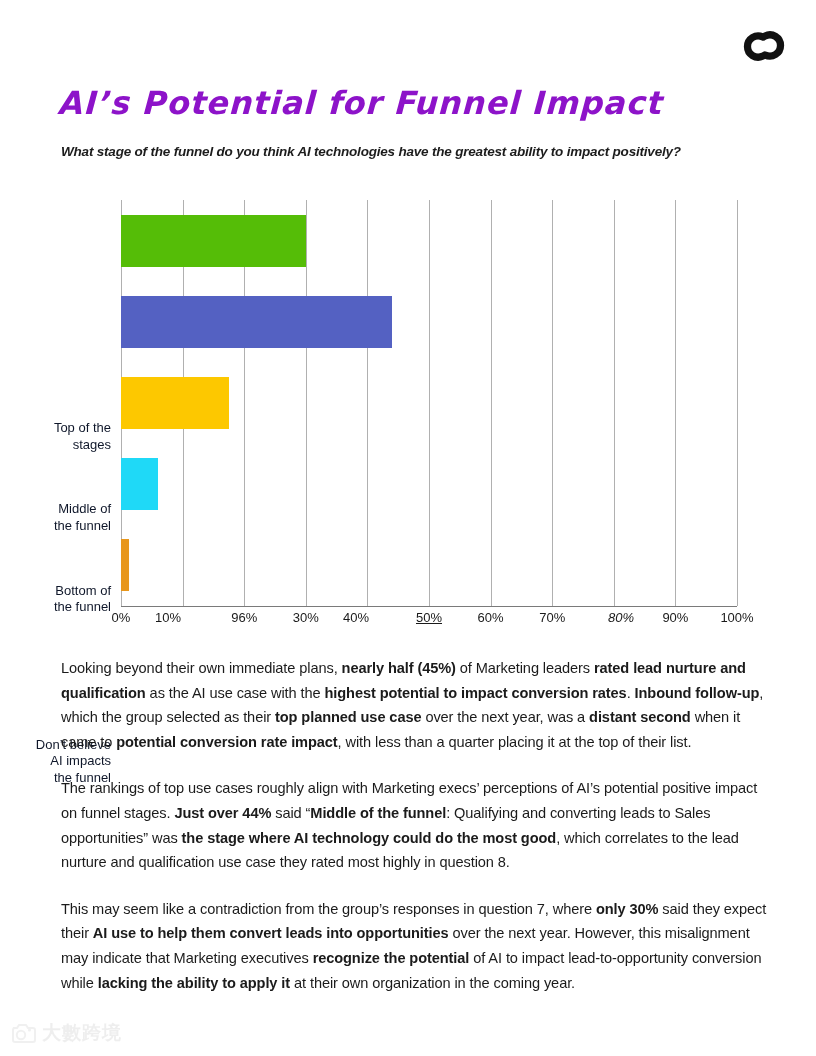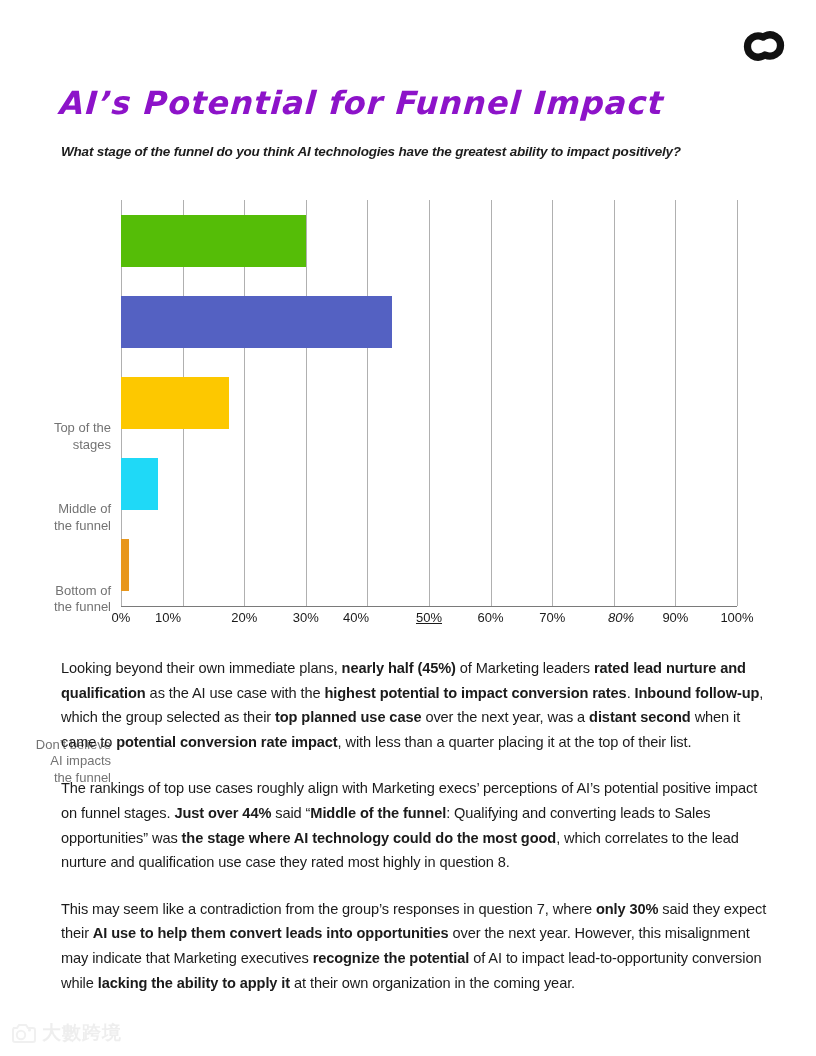--- a/index.html
+++ b/index.html
@@ -94,21 +94,21 @@
     position: absolute;
     height: 52px;
   }
   .cat-label {
     position: absolute;
     right: 0;
     width: 110px;
     text-align: right;
     font-size: 13px;
     line-height: 16.5px;
-    color: #737373;
+    color: #0f172a;
   }
   .cat-label-wrap {
     position: absolute;
     left: 0px;
     top: 200px;
     width: 111px;
     height: 406px;
   }
   .xtick {
     position: absolute;
@@ -203,21 +203,21 @@
       <div class="gridline" style="left: 616px;"></div>
       <div class="bar" title="Top of the funnel: 30%" style="left: 0px; top: 14.6px; width: 184.8px; background: rgb(85, 189, 7);"></div>
       <div class="bar" title="Middle of the funnel: 44%" style="left: 0px; top: 95.8px; width: 271.04px; background: rgb(84, 97, 194);"></div>
       <div class="bar" title="Bottom of the funnel: 17.5%" style="left: 0px; top: 177px; width: 107.8px; background: rgb(253, 200, 0);"></div>
       <div class="bar" title="Post Sale: 6%" style="left: 0px; top: 258.2px; width: 36.96px; background: rgb(31, 217, 247);"></div>
       <div class="bar" title="Don’t believe AI impacts the funnel: 1.3%" style="left: 0px; top: 339.4px; width: 8.008px; background: rgb(232, 151, 28);"></div>
     </div>
   <div id="xticks-holder">
       <div class="xtick" style="left: 121px;">0%</div>
       <div class="xtick" style="left: 168px;">10%</div>
-      <div class="xtick" style="left: 244.2px;">20%</div>
+      <div class="xtick" style="left: 244.2px;">96%</div>
       <div class="xtick" style="left: 305.8px;">30%</div>
       <div class="xtick" style="left: 356px;">40%</div>
       <div class="xtick" style="left: 429px; text-decoration: underline;">50%</div>
       <div class="xtick" style="left: 490.6px;">60%</div>
       <div class="xtick" style="left: 552.2px;">70%</div>
       <div class="xtick" style="left: 621px; font-style: italic;">80%</div>
       <div class="xtick" style="left: 675.4px;">90%</div>
       <div class="xtick" style="left: 737px;">100%</div>
     </div>
 </div>

